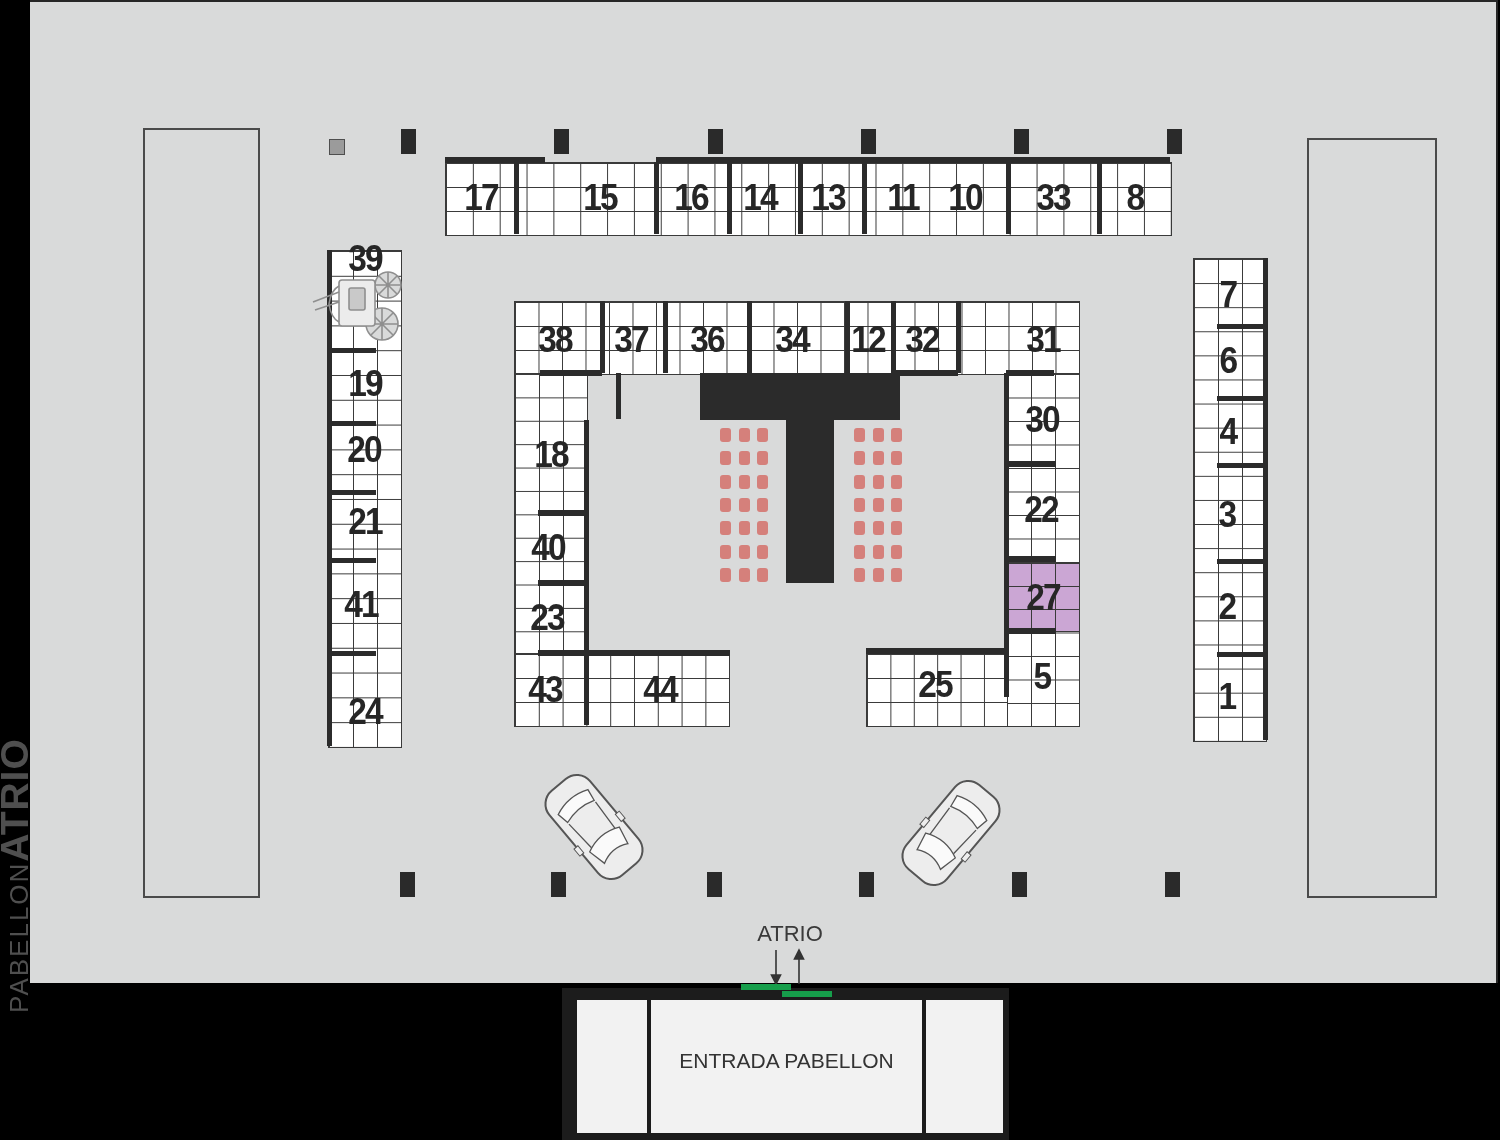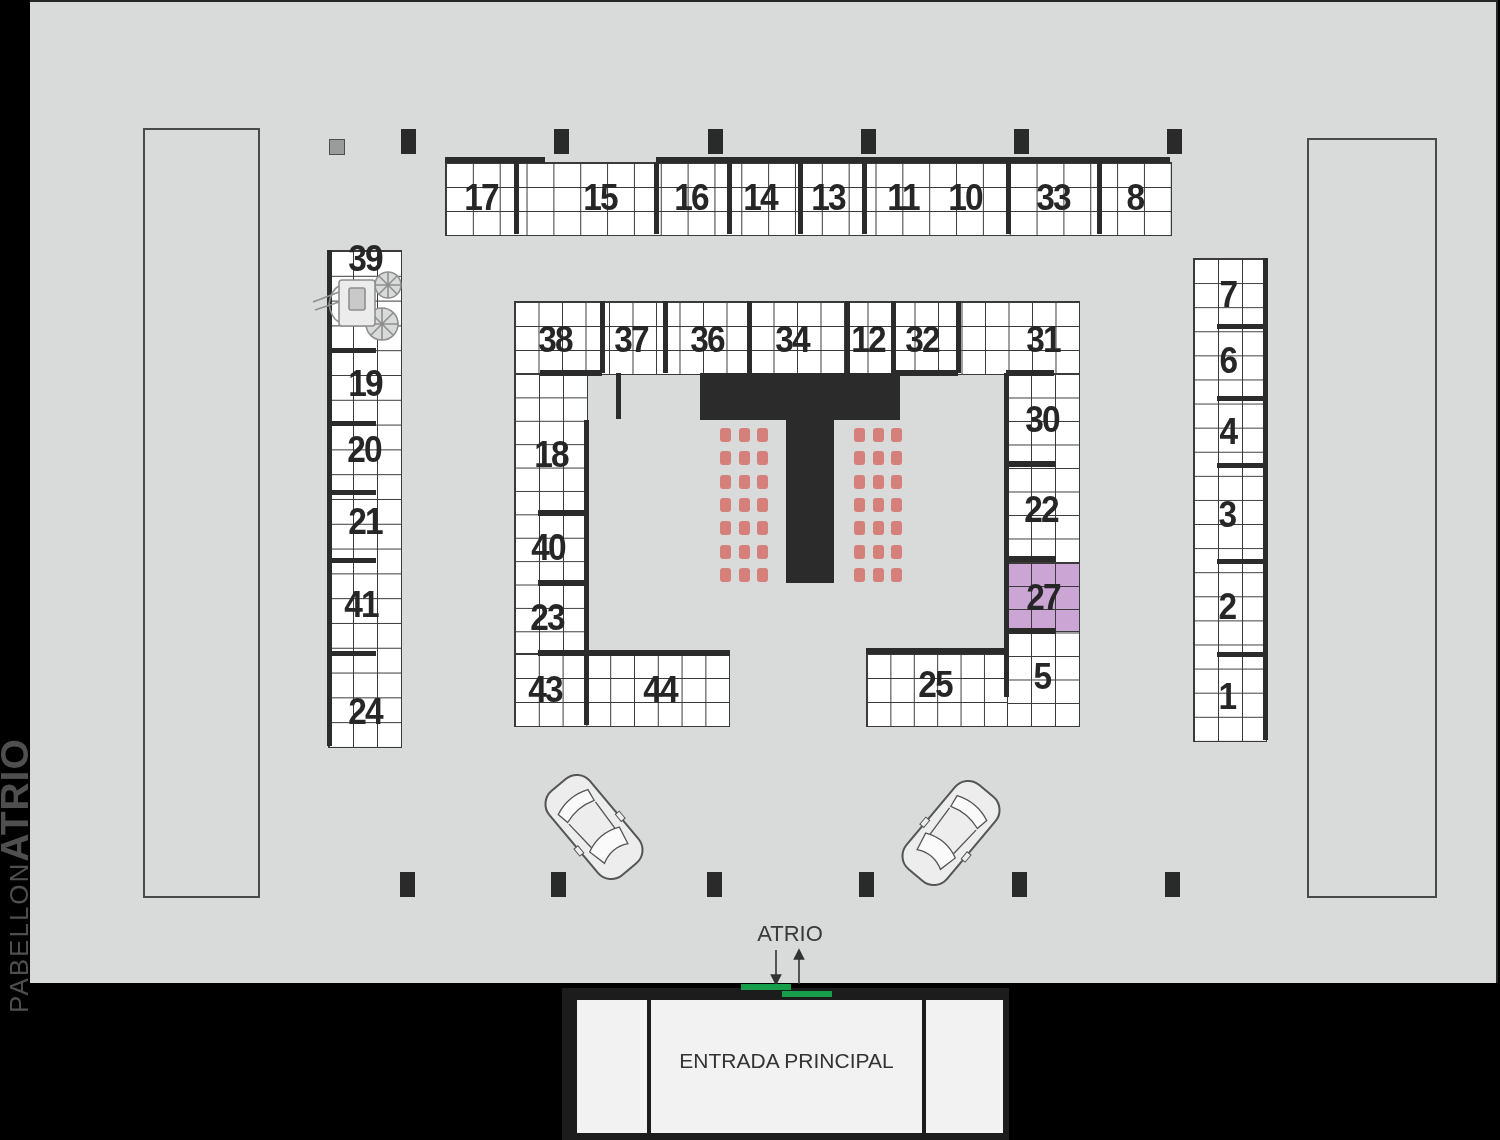--- a/index.html
+++ b/index.html
@@ -240,18 +240,18 @@
     </g>
   </svg>
   <div class="green-bar" style="left: 741px; top: 984px; background: rgb(22, 158, 75);"></div>
   <div class="green-bar" style="left: 782px; top: 991px; background: rgb(22, 158, 75);"></div>
 
   <div class="building">
     <div class="box" style="left:15px;width:70px;"></div>
     <div class="box" style="left:89px;width:271px;"></div>
     <div class="box" style="left:364px;width:77px;"></div>
   </div>
-  <div class="entrada-text">ENTRADA PRINCIPAL</div>
+  <div class="entrada-text">ENTRADA PABELLON</div>
 
   <div class="side-label">
     <span class="pab">PABELLON</span><span class="atr">ATRIO</span>
   </div>
 </div>
 
 </body></html>

